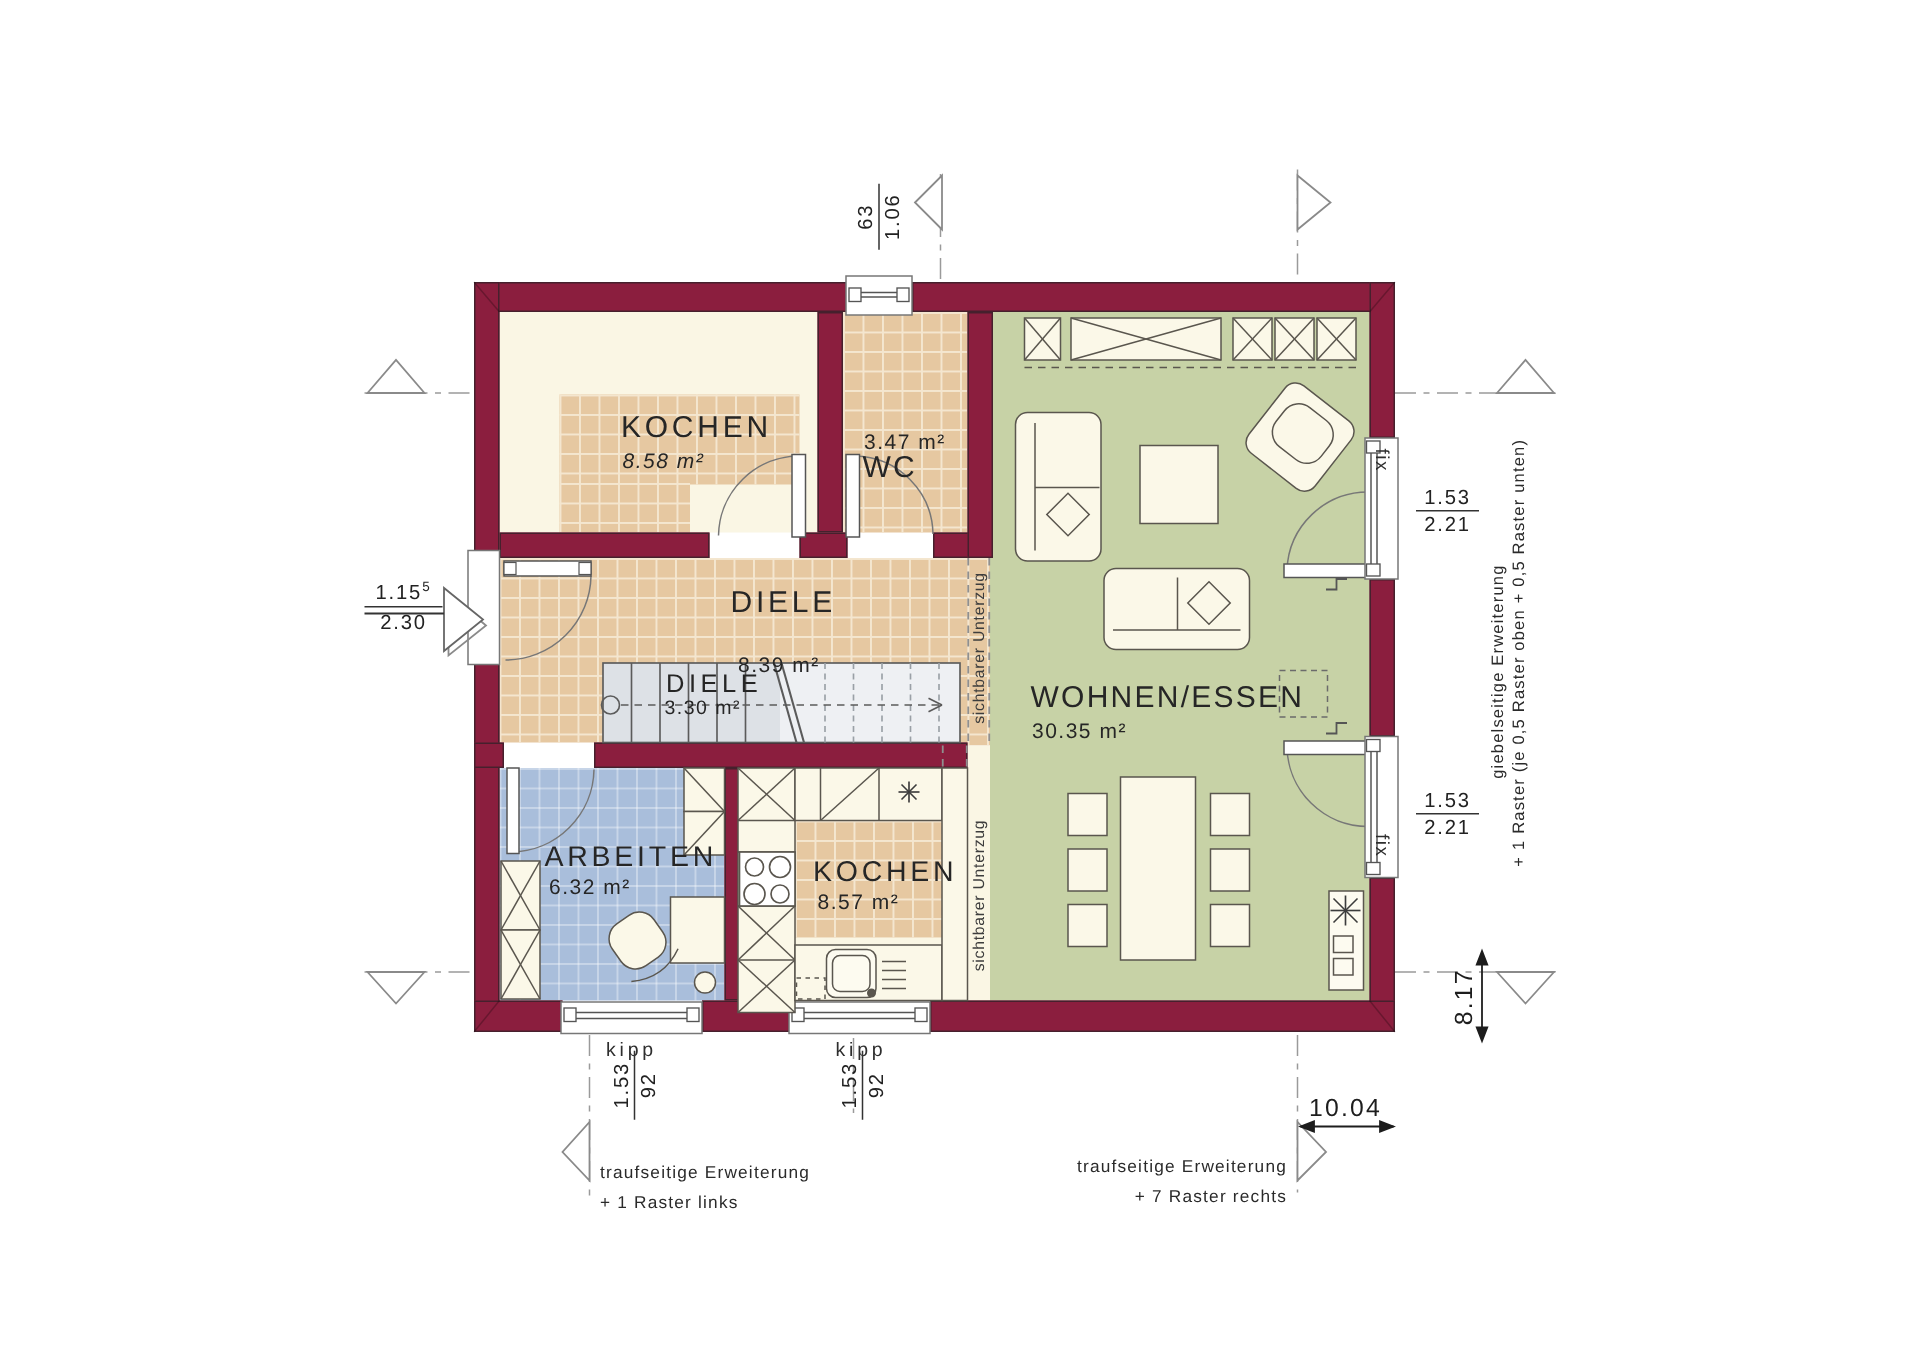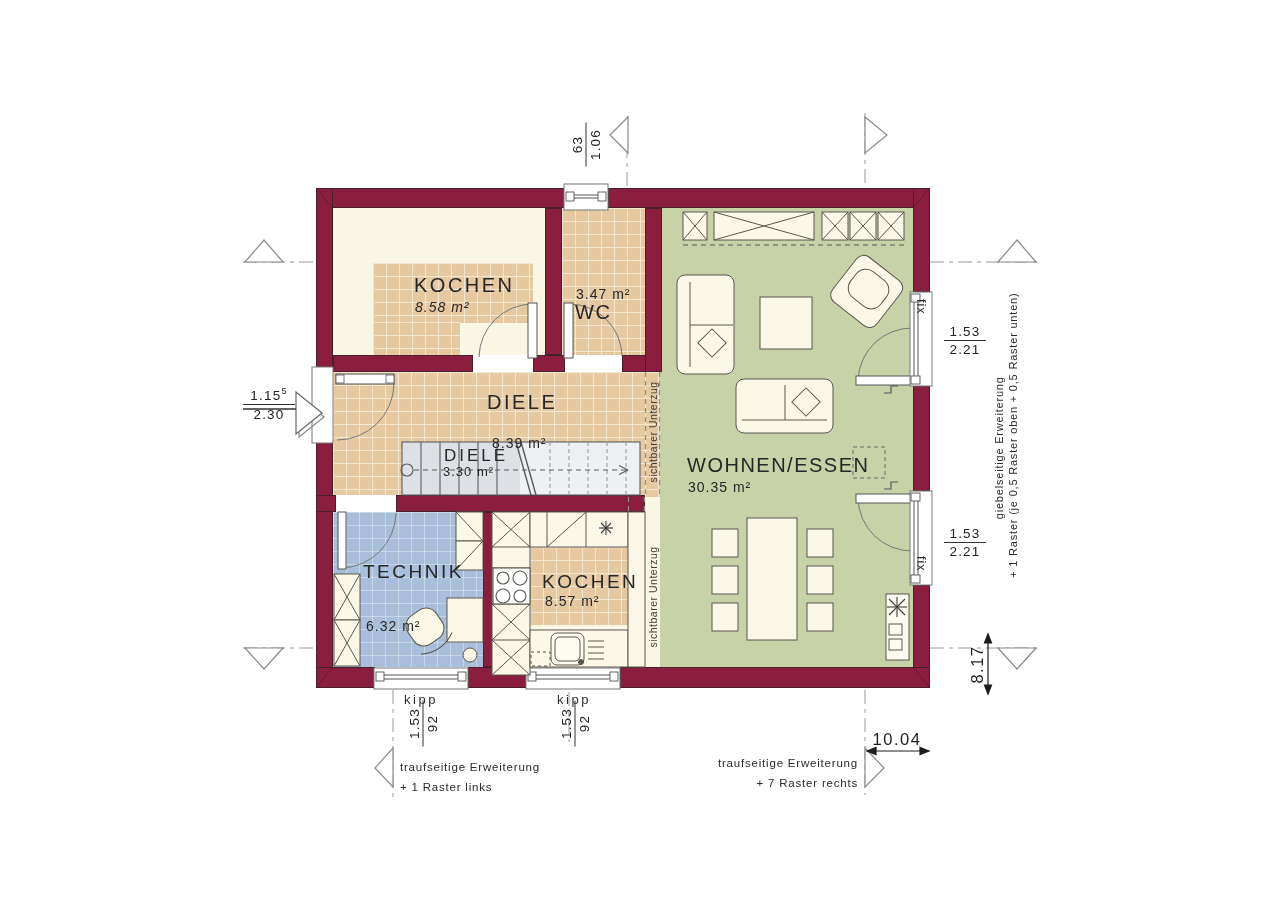--- a/index.html
+++ b/index.html
@@ -30,21 +30,21 @@
   .room-name.small{font-size:17px;letter-spacing:3px;}
   .room-area{font-size:14px;letter-spacing:1px;color:#262626;}
   .note{font-size:10.5px;letter-spacing:1.2px;line-height:1.55;text-align:center;color:#333;}
   .kipp{font-size:13px;letter-spacing:2.5px;text-align:center;}
   .fixlbl{font-size:12.5px;letter-spacing:1px;writing-mode:vertical-rl;}
   .beamtxt{font-size:10.5px;letter-spacing:.5px;color:#3d3d3d;text-align:center;transform:rotate(-90deg);}
   .frac{display:flex;flex-direction:column;align-items:center;font-size:13.5px;letter-spacing:1.2px;color:#222;}
   .frac .bar{width:100%;border-top:1.4px solid #333;margin:1px 0;}
   .rot{transform:rotate(-90deg);}
   .bigdim{font-size:16.5px;letter-spacing:1.5px;color:#1d1d1d;}
-  .ann{font-size:11.5px;letter-spacing:.8px;line-height:1.75;color:#2a2a2a;}
+  .ann{font-size:11.5px;letter-spacing:.8px;line-height:1.75;color:#2a2a2a;margin-top:15px;}
   .gable{font-size:11px;letter-spacing:.8px;line-height:1.25;color:#2a2a2a;text-align:center;transform:rotate(-90deg);}
   sup{font-size:9px;}
 </style>
 </head>
 <body>
 
 <div class="plan">
 
   <div class="floor cream" style="left:333px;top:208px;width:212px;height:147px;"></div>
   <div class="floor tile" style="left:373px;top:263px;width:160px;height:60px;"></div>
@@ -354,22 +354,22 @@
 
   <div class="lbl room-name" style="left:575px;top:261px;letter-spacing:1.5px;margin-top:40px;">WC</div>
   <div class="lbl room-area" style="left:576px;top:286px;">3.47 m²</div>
 
   <div class="lbl room-name" style="left:487px;top:391px;">DIELE</div>
   <div class="lbl room-area" style="left:492px;top:415px;margin-top:20px;">8.39 m²</div>
 
   <div class="lbl room-name small" style="left:444px;top:446px;">DIELE</div>
   <div class="lbl room-area" style="left:443px;top:464px;font-size:13px;">3.30 m²</div>
 
-  <div class="lbl room-name" style="left:363px;top:561px;font-size:19px;">TECHNIK</div>
-  <div class="lbl room-area" style="left:366px;top:618px;">6.32 m²</div>
+  <div class="lbl room-name" style="left:363px;top:561px;font-size:19px;">ARBEITEN</div>
+  <div class="lbl room-area" style="left:366px;top:583px;">6.32 m²</div>
 
   <div class="lbl room-name" style="left:542px;top:571px;font-size:19px;">KOCHEN</div>
   <div class="lbl room-area" style="left:545px;top:593px;">8.57 m²</div>
 
   <div class="lbl room-name" style="left:687px;top:454px;letter-spacing:1.5px;">WOHNEN/ESSEN</div>
   <div class="lbl room-area" style="left:688px;top:479px;">30.35 m²</div>
 
   <div class="lbl kipp" style="left:396px;top:692px;width:50px;">kipp</div>
   <div class="lbl kipp" style="left:549px;top:692px;width:50px;">kipp</div>
 

